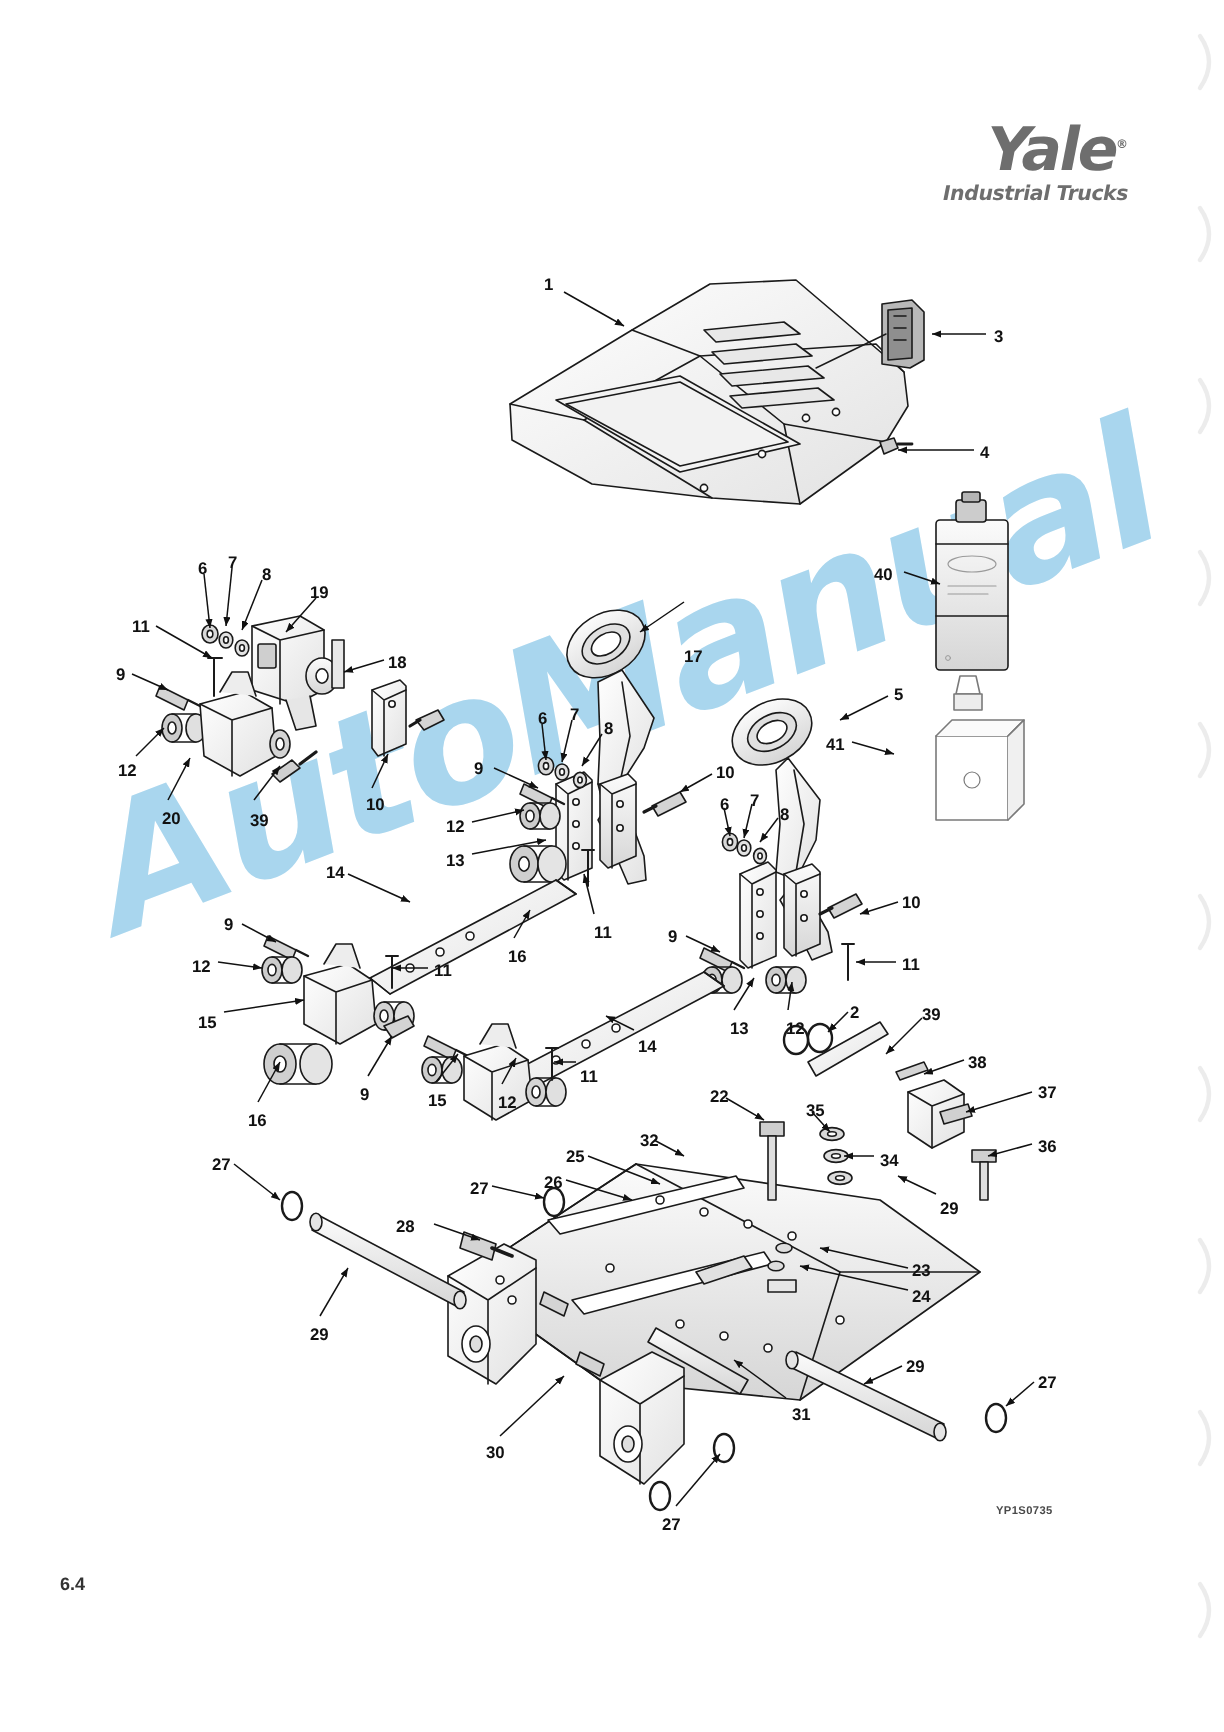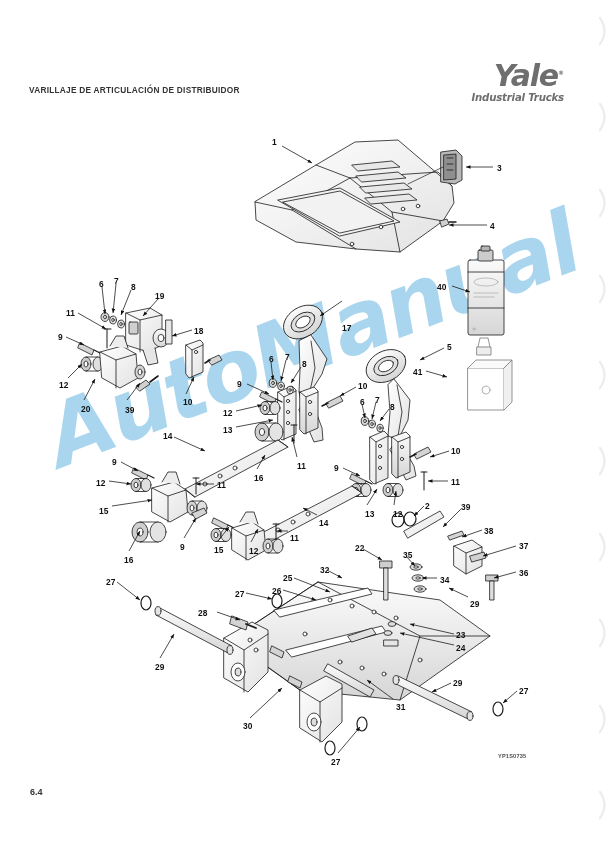--- a/index.html
+++ b/index.html
@@ -136,21 +136,20 @@
       <path d="M20 362 q9 13 0 26"></path>
       <path d="M20 448 q9 13 0 26"></path>
       <path d="M20 534 q9 13 0 26"></path>
       <path d="M20 620 q9 13 0 26"></path>
       <path d="M20 706 q9 13 0 26"></path>
       <path d="M20 792 q9 13 0 26"></path>
     </g>
   </svg>
 
   <div id="title-block">
-    <div>VARILLAJE DE ARTICULACIÓN DE DISTRIBUIDOR</div>
   </div>
 
   <div id="logo-block">
     <div id="logo-word"><span>Yale</span><span id="logo-tm">®</span></div>
     <div id="logo-sub">Industrial Trucks</div>
   </div>
 
   <div id="watermark">
     <div id="watermark-text">AutoManual</div>
   </div>

